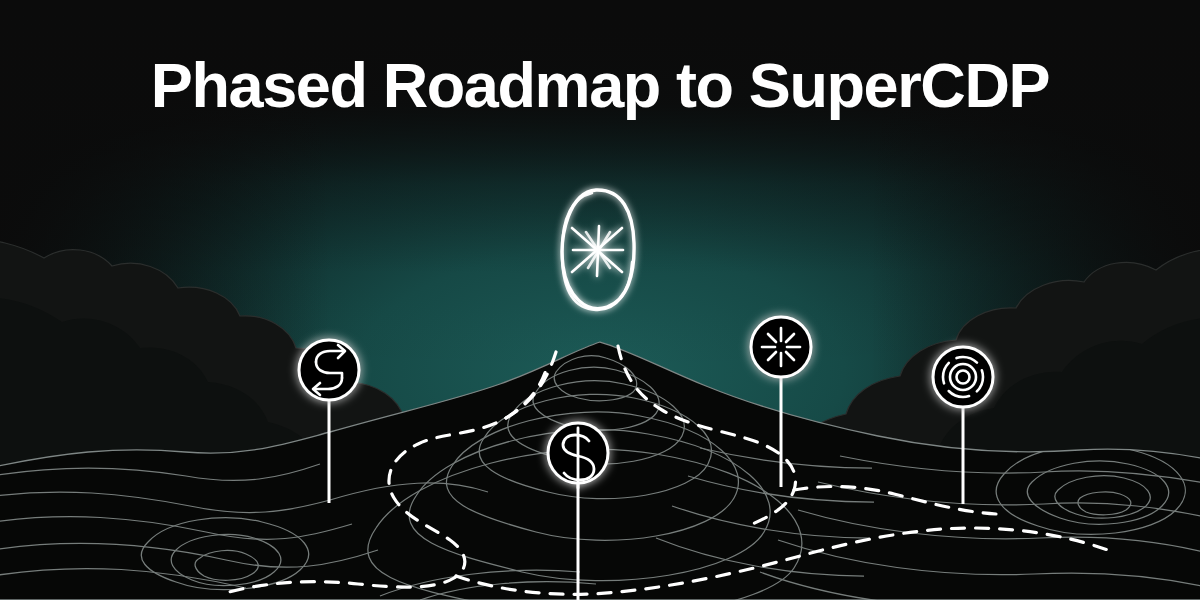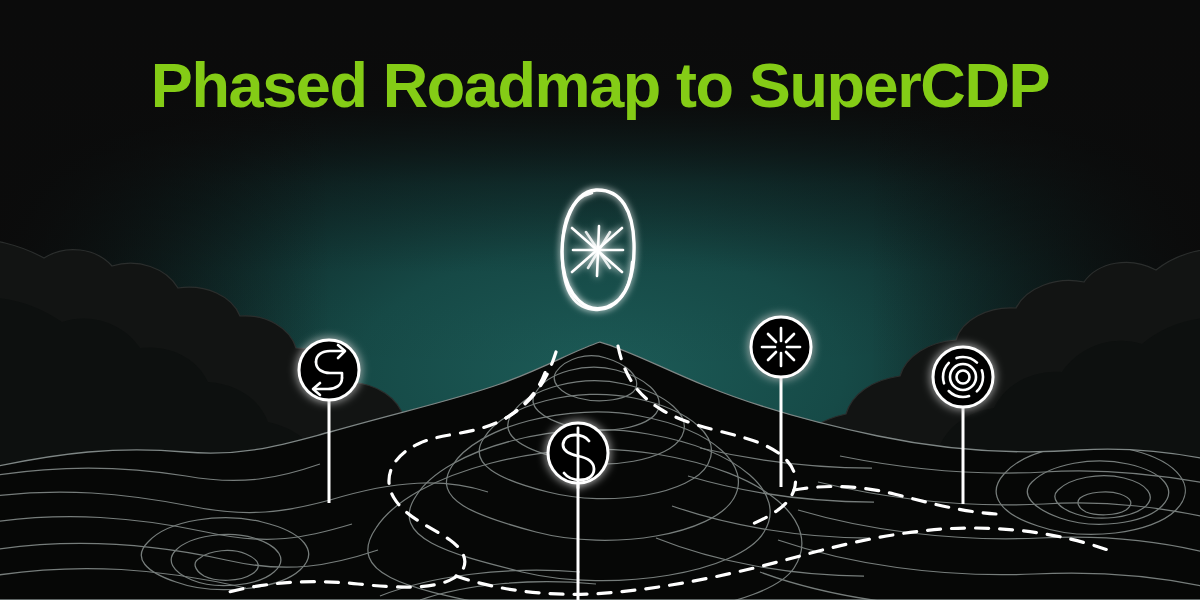--- a/index.html
+++ b/index.html
@@ -31,21 +31,21 @@
     top: 0;
     width: 1200px;
     height: 170px;
     display: flex;
     align-items: center;
     justify-content: center;
     pointer-events: none;
   }
   #page-title {
     margin: 0;
-    color: #84cc16;
+    color: #ffffff;
     font-family: "Liberation Sans", sans-serif;
     font-size: 63px;
     font-weight: 700;
     letter-spacing: -1.4px;
     line-height: 1.05;
     text-align: center;
     white-space: nowrap;
   }
 </style>
 </head>

